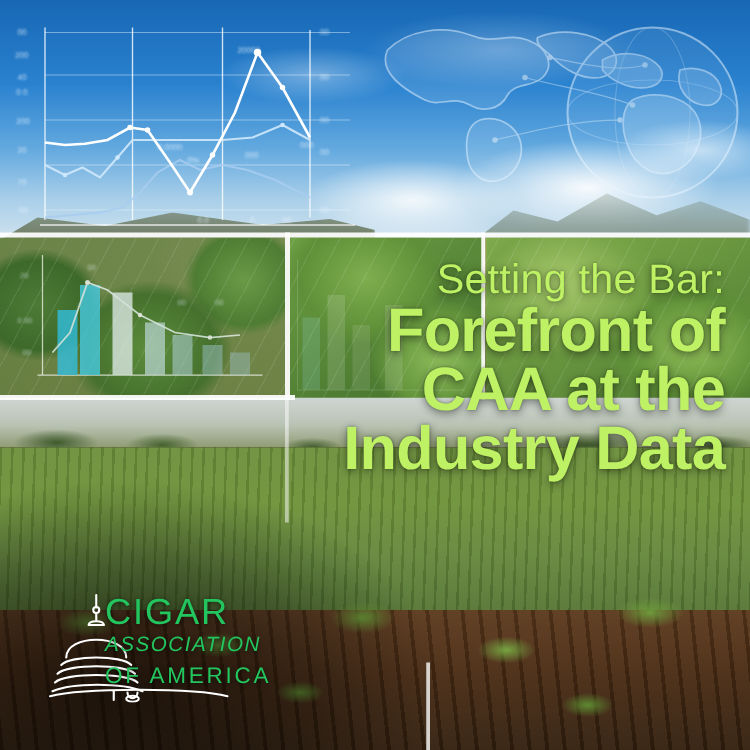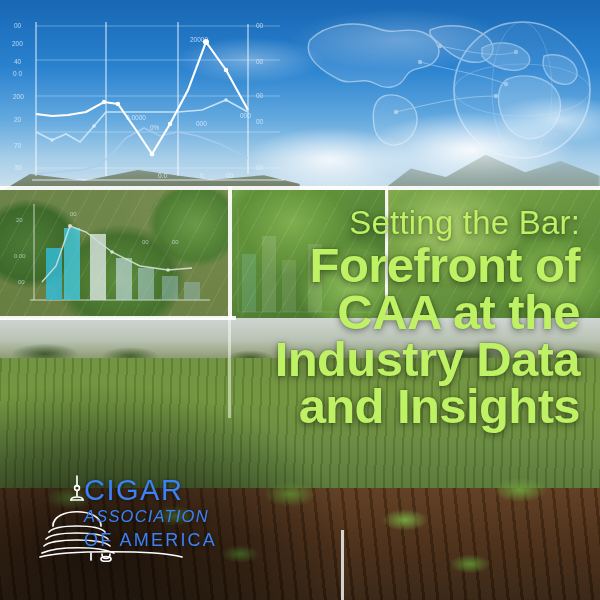--- a/index.html
+++ b/index.html
@@ -148,21 +148,21 @@
     margin-bottom:4px;
   }
   .hl-line{
     font-size:49px;font-weight:700;letter-spacing:-0.6px;display:block;
     margin-top:-2px;
   }
 
   
   .logo{position:absolute;left:36px;top:474px;width:180px;height:88px;color:#fff;}
   .logo svg{position:absolute;left:0;top:0;width:180px;height:88px;}
-  .logo-text{position:absolute;left:48px;top:2px;width:140px;color:#3b82f6;
+  .logo-text{position:absolute;left:48px;top:2px;width:140px;color:#22c55e;
     text-shadow:0 1px 4px rgba(0,0,0,.55);}
   .logo-l1{display:block;font-size:29px;font-weight:300;letter-spacing:1.5px;line-height:1;}
   .logo-l2{display:block;font-size:16.5px;font-weight:300;letter-spacing:1.2px;line-height:1.35;font-style:italic;}
   .logo-l3{display:block;font-size:18px;font-weight:300;letter-spacing:2.2px;line-height:1.5;}
 </style>
 </head>
 <body>
 
 <div id="canvas">
 
@@ -336,21 +336,20 @@
   <div class="div-v" style="left:228px;top:186px;width:4px;height:132px;"></div>
   <div class="div-v" style="left:385px;top:186px;width:3px;height:134px;"></div>
   <div class="div-v" style="left:228px;top:318px;width:3px;height:100px;opacity:.55;"></div>
   <div class="div-v" style="left:341px;top:530px;width:3px;height:70px;opacity:.85;"></div>
 
   <div class="headline">
     <span class="eyebrow">Setting the Bar:</span>
     <span class="hl-line">Forefront of</span>
     <span class="hl-line">CAA at the</span>
     <span class="hl-line">Industry Data</span>
-    <span class="hl-line">and Insights</span>
   </div>
 
   <div class="logo">
     <svg viewBox="0 0 180 88" xmlns="http://www.w3.org/2000/svg">
       <g stroke="#ffffff" stroke-width="1.7" fill="none" stroke-linecap="round">
 
         <line x1="41" y1="2" x2="41" y2="12"></line>
         <circle cx="41" cy="14" r="2.4"></circle>
         <line x1="41" y1="17" x2="41" y2="22"></line>
 

